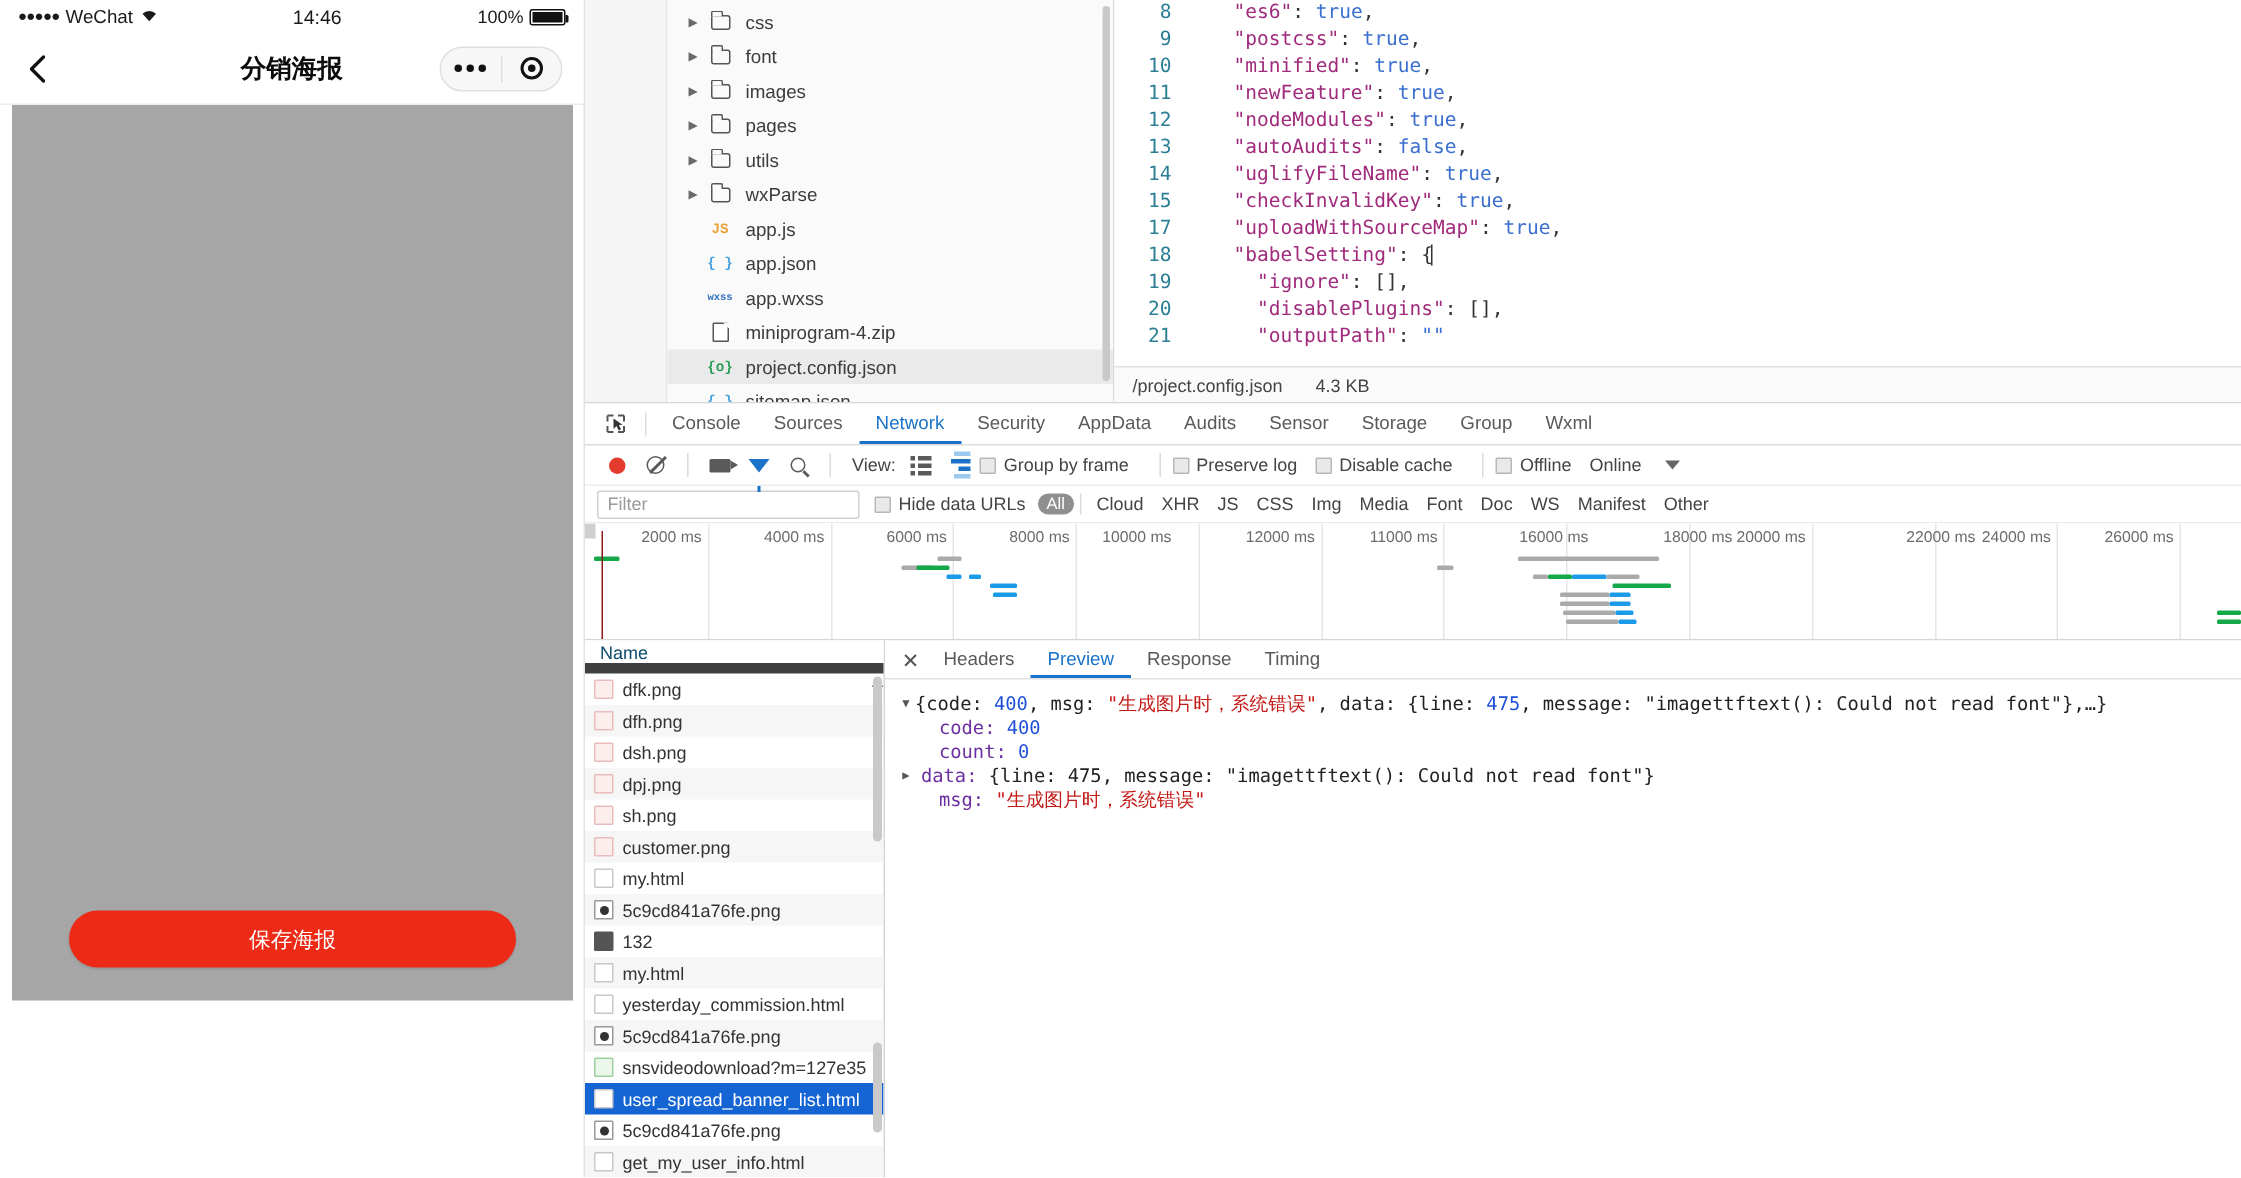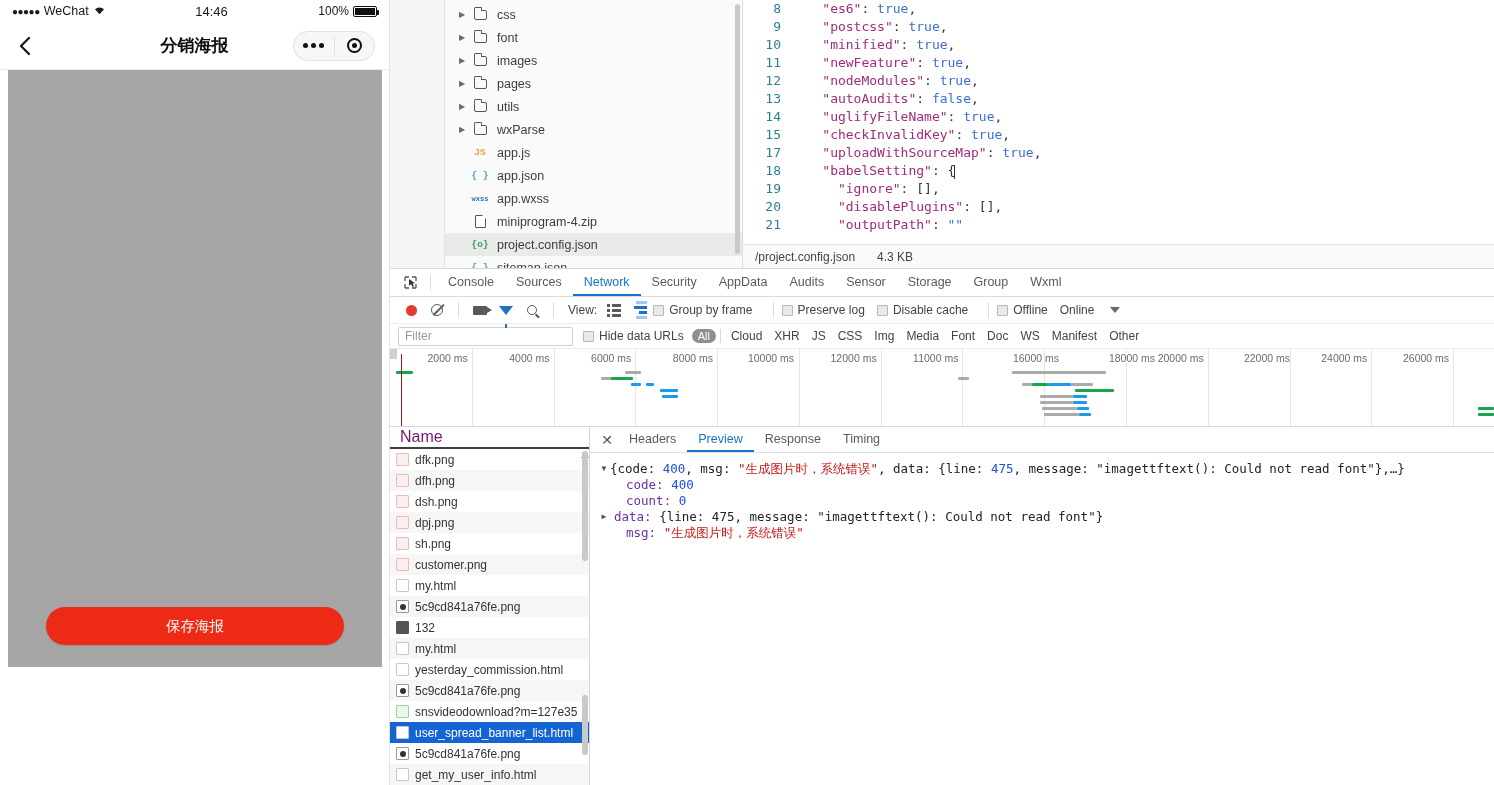--- a/index.html
+++ b/index.html
@@ -207,21 +207,21 @@
   .ov-ruler { position:absolute; left:0; top:0; right:0; height:78px; }
   .ov-tick { position:absolute; top:0; bottom:0; width:1px; background:#e6e6e6; }
   .ov-ticklabel { position:absolute; top:3px; font-size:10.5px; color:#6b6b6b; transform:translateX(-100%); padding-right:4px; white-space:nowrap;}
   .ov-bar { position:absolute; height:3px; border-radius:1px; }
   .ov-marker { position:absolute; width:1px; top:5px; bottom:0; background:#8b1a1a; }
   .ov-left-grey { position:absolute; left:0; top:0; width:7px; height:10px; background:#cfcfcf;}
 
   
   .dt-split { position:absolute; left:0; right:0; top:158px; bottom:0; display:flex; }
   .namecol { width:200px; border-right:1px solid #d6d6d6; position:relative; background:#fff; }
-  .name-head { height:22px; border-bottom:2px solid #404040; display:flex; align-items:center; padding-left:10px; font-size:16px; color:#701a75; background:#fff;}
+  .name-head { height:22px; border-bottom:7px solid #404040; display:flex; align-items:center; padding-left:10px; font-size:12px; color:#0c4a6e; background:#fff;}
   .name-list { position:absolute; top:22px; left:0; right:0; bottom:0; overflow:hidden; }
   .nrow { height:21px; display:flex; align-items:center; padding-left:6px; font-size:12px; color:#333; cursor:pointer; white-space:nowrap;}
   .nrow.odd { background:#f6f6f6; }
   .nrow.sel { background:#1464d4; color:#fff; }
   .nrow .nico { width:13px; height:13px; margin-right:6px; flex:0 0 auto; border:1px solid #c8c8c8; background:#fff; border-radius:1px; display:flex;align-items:center;justify-content:center;}
   .nico.img { border-color:#e8bcbc; background:#fdeeee; }
   .nico.imgdot { border-color:#999; background:#fff; }
   .nico.imgdot::after { content:""; width:6px;height:6px;border-radius:50%;background:#333;display:block;}
   .nico.zip { background:#555; border-color:#555; }
   .nico.green { border-color:#9fcf9f; background:#eaf7ea; }
@@ -572,33 +572,33 @@
         <div class="ov-ruler" id="ov-ruler">
             <div class="ov-tick" style="left: 81.7778px;"></div>
             <div class="ov-ticklabel" style="left: 81.7778px;">2000 ms</div>
             <div class="ov-tick" style="left: 163.556px;"></div>
             <div class="ov-ticklabel" style="left: 163.556px;">4000 ms</div>
             <div class="ov-tick" style="left: 245.333px;"></div>
             <div class="ov-ticklabel" style="left: 245.333px;">6000 ms</div>
             <div class="ov-tick" style="left: 327.111px;"></div>
             <div class="ov-ticklabel" style="left: 327.111px;">8000 ms</div>
             <div class="ov-tick" style="left: 408.889px;"></div>
-            <div class="ov-ticklabel" style="left: 408px;">10000 ms</div>
+            <div class="ov-ticklabel" style="left: 395px;">10000 ms</div>
             <div class="ov-tick" style="left: 490.667px;"></div>
             <div class="ov-ticklabel" style="left: 490.667px;">12000 ms</div>
             <div class="ov-tick" style="left: 572.444px;"></div>
             <div class="ov-ticklabel" style="left: 572.444px;">11000 ms</div>
             <div class="ov-tick" style="left: 654.222px;"></div>
             <div class="ov-ticklabel" style="left: 673px;">16000 ms</div>
             <div class="ov-tick" style="left: 736px;"></div>
             <div class="ov-ticklabel" style="left: 769px;">18000 ms</div>
             <div class="ov-tick" style="left: 817.778px;"></div>
             <div class="ov-ticklabel" style="left: 817.778px;">20000 ms</div>
             <div class="ov-tick" style="left: 899.556px;"></div>
-            <div class="ov-ticklabel" style="left: 904px;">22000 ms</div>
+            <div class="ov-ticklabel" style="left: 931px;">22000 ms</div>
             <div class="ov-tick" style="left: 981.333px;"></div>
             <div class="ov-ticklabel" style="left: 981.333px;">24000 ms</div>
             <div class="ov-tick" style="left: 1063.11px;"></div>
             <div class="ov-ticklabel" style="left: 1063.11px;">26000 ms</div>
             <div class="ov-bar" style="left: 6.13333px; width: 16.7644px; top: 22px; background: rgb(21, 168, 74);"></div>
             <div class="ov-bar" style="left: 210.578px; width: 22.4889px; top: 28px; background: rgb(170, 170, 170);"></div>
             <div class="ov-bar" style="left: 220.8px; width: 22.4889px; top: 28px; background: rgb(21, 168, 74);"></div>
             <div class="ov-bar" style="left: 235.111px; width: 16.3556px; top: 22px; background: rgb(170, 170, 170);"></div>
             <div class="ov-bar" style="left: 241.244px; width: 10.2222px; top: 34px; background: rgb(26, 154, 232);"></div>
             <div class="ov-bar" style="left: 255.556px; width: 8.17778px; top: 34px; background: rgb(26, 154, 232);"></div>

